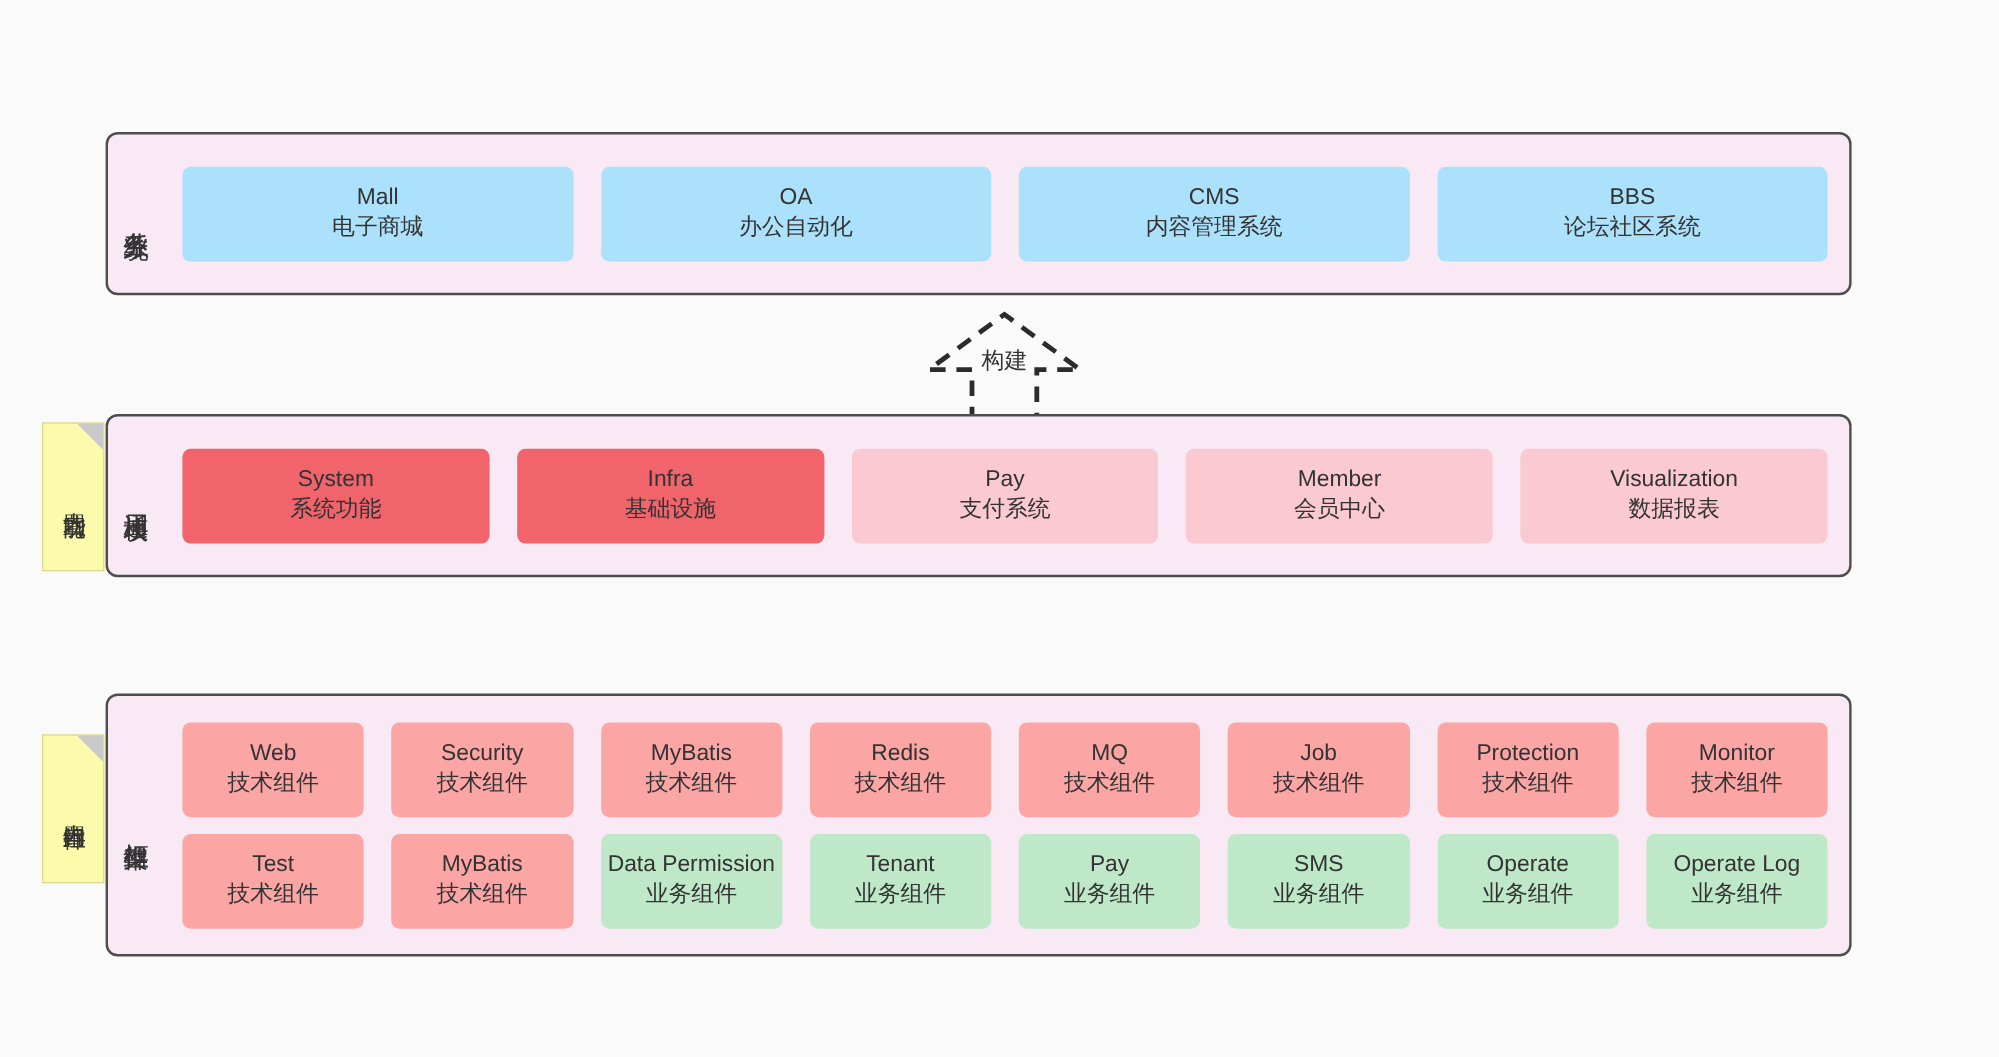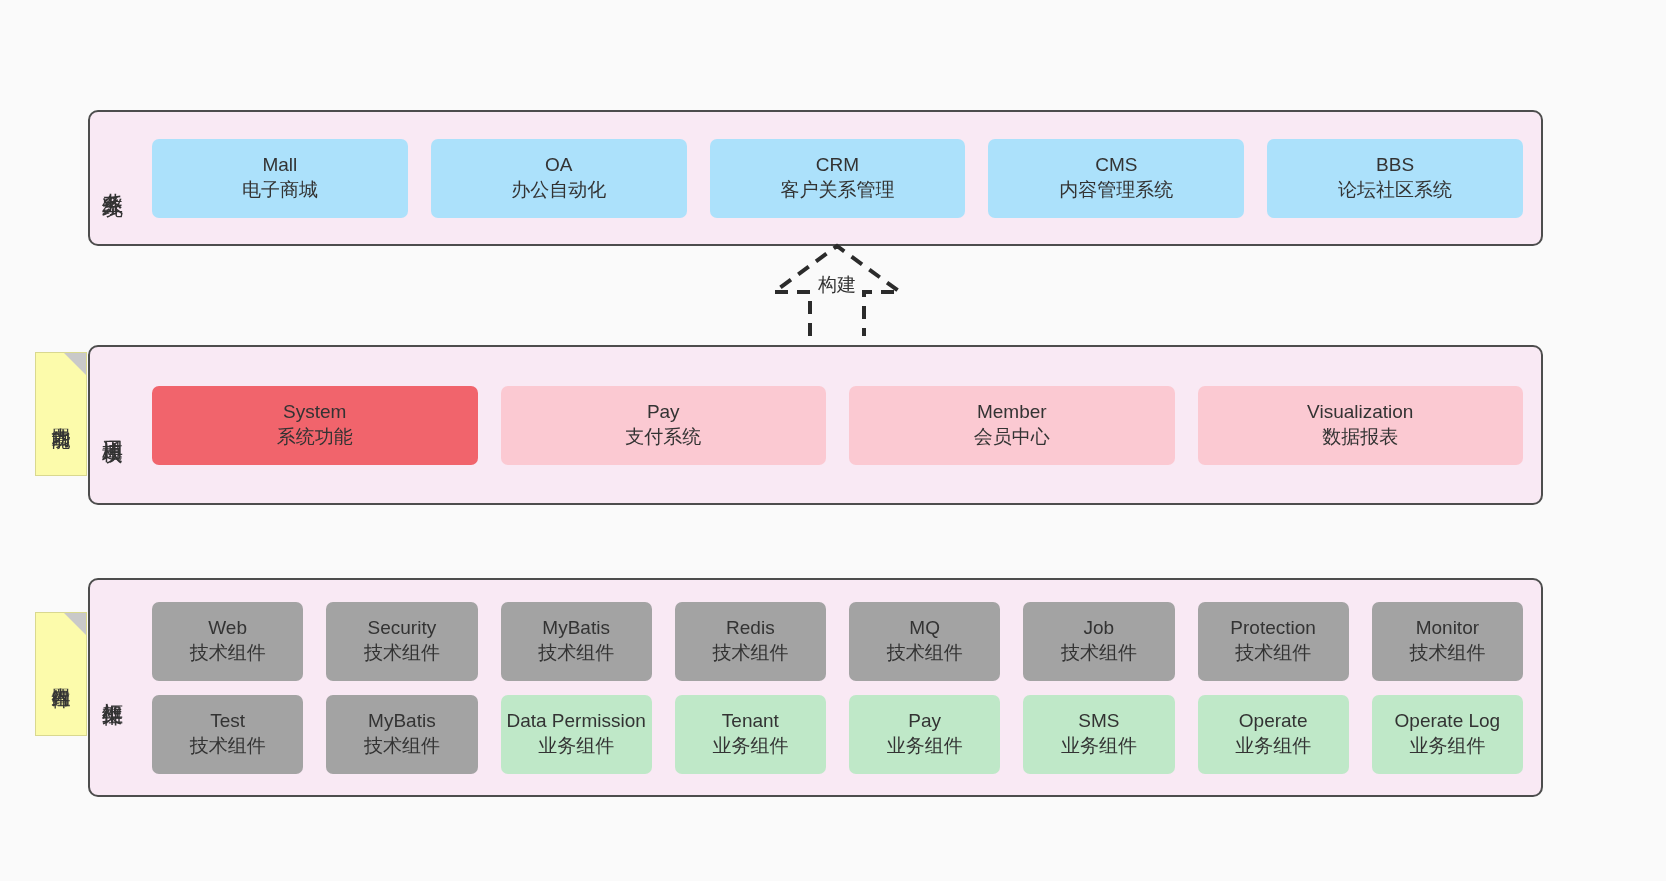--- a/index.html
+++ b/index.html
@@ -81,28 +81,28 @@
     color: #333333;
     padding: 6px 4px;
     user-select: none;
   }
   .card .t-en { display: block; }
   .card .t-cn { display: block; }
 
   .card.blue       { background: #ace1fb; }
   .card.red        { background: #f1646c; }
   .card.pink       { background: #fbc9d2; }
-  .card.green      { background: #a3a3a3; }
+  .card.green      { background: #fca5a5; }
   .card.lightgreen { background: #bfe8c8; }
 
   
   #layer-business { left: 88px; top: 110px; width: 1455px; height: 136px; }
   #layer-business .card { height: 79px; }
 
-  #layer-common   { left: 88px; top: 345px; width: 1455px; height: 160px; }
+  #layer-common   { left: 88px; top: 345px; width: 1455px; height: 136px; }
   #layer-common .card { height: 79px; }
 
   #layer-framework { left: 88px; top: 578px; width: 1455px; height: 219px; }
   #layer-framework .card { height: 79px; }
   #layer-framework .layer-body { gap: 14px; }
 
   
   .note {
     position: absolute;
     box-sizing: border-box;
@@ -150,45 +150,41 @@
     position: absolute;
     left: 0;
     top: 32px;
     width: 150px;
     text-align: center;
     font-size: 19px;
     color: #333333;
     user-select: none;
     pointer-events: none;
   }
-  #arrow-build   { left: 762px; top: 240px; }
+  #arrow-build   { left: 762px; top: 256px; }
   #arrow-realize { left: 770px; top: 490px; }
 </style>
 </head>
 <body>
 
 <div id="canvas">
 
   <div class="layer" id="layer-business">
     <div class="layer-title">业务系统</div>
     <div class="layer-body">
       <div class="row">
         <div class="card blue">
           <span class="t-en">Mall</span>
           <span class="t-cn">电子商城</span>
         </div>
         <div class="card blue">
           <span class="t-en">OA</span>
           <span class="t-cn">办公自动化</span>
         </div>
         <div class="card blue">
-          <span class="t-en">CRM</span>
-          <span class="t-cn">客户关系管理</span>
-        </div>
-        <div class="card blue">
           <span class="t-en">CMS</span>
           <span class="t-cn">内容管理系统</span>
         </div>
         <div class="card blue">
           <span class="t-en">BBS</span>
           <span class="t-cn">论坛社区系统</span>
         </div>
       </div>
     </div>
   </div>
@@ -201,20 +197,24 @@
   </div>
 
   <div class="layer" id="layer-common">
     <div class="layer-title">通用模块</div>
     <div class="layer-body">
       <div class="row">
         <div class="card red">
           <span class="t-en">System</span>
           <span class="t-cn">系统功能</span>
         </div>
+        <div class="card red">
+          <span class="t-en">Infra</span>
+          <span class="t-cn">基础设施</span>
+        </div>
         <div class="card pink">
           <span class="t-en">Pay</span>
           <span class="t-cn">支付系统</span>
         </div>
         <div class="card pink">
           <span class="t-en">Member</span>
           <span class="t-cn">会员中心</span>
         </div>
         <div class="card pink">
           <span class="t-en">Visualization</span>

